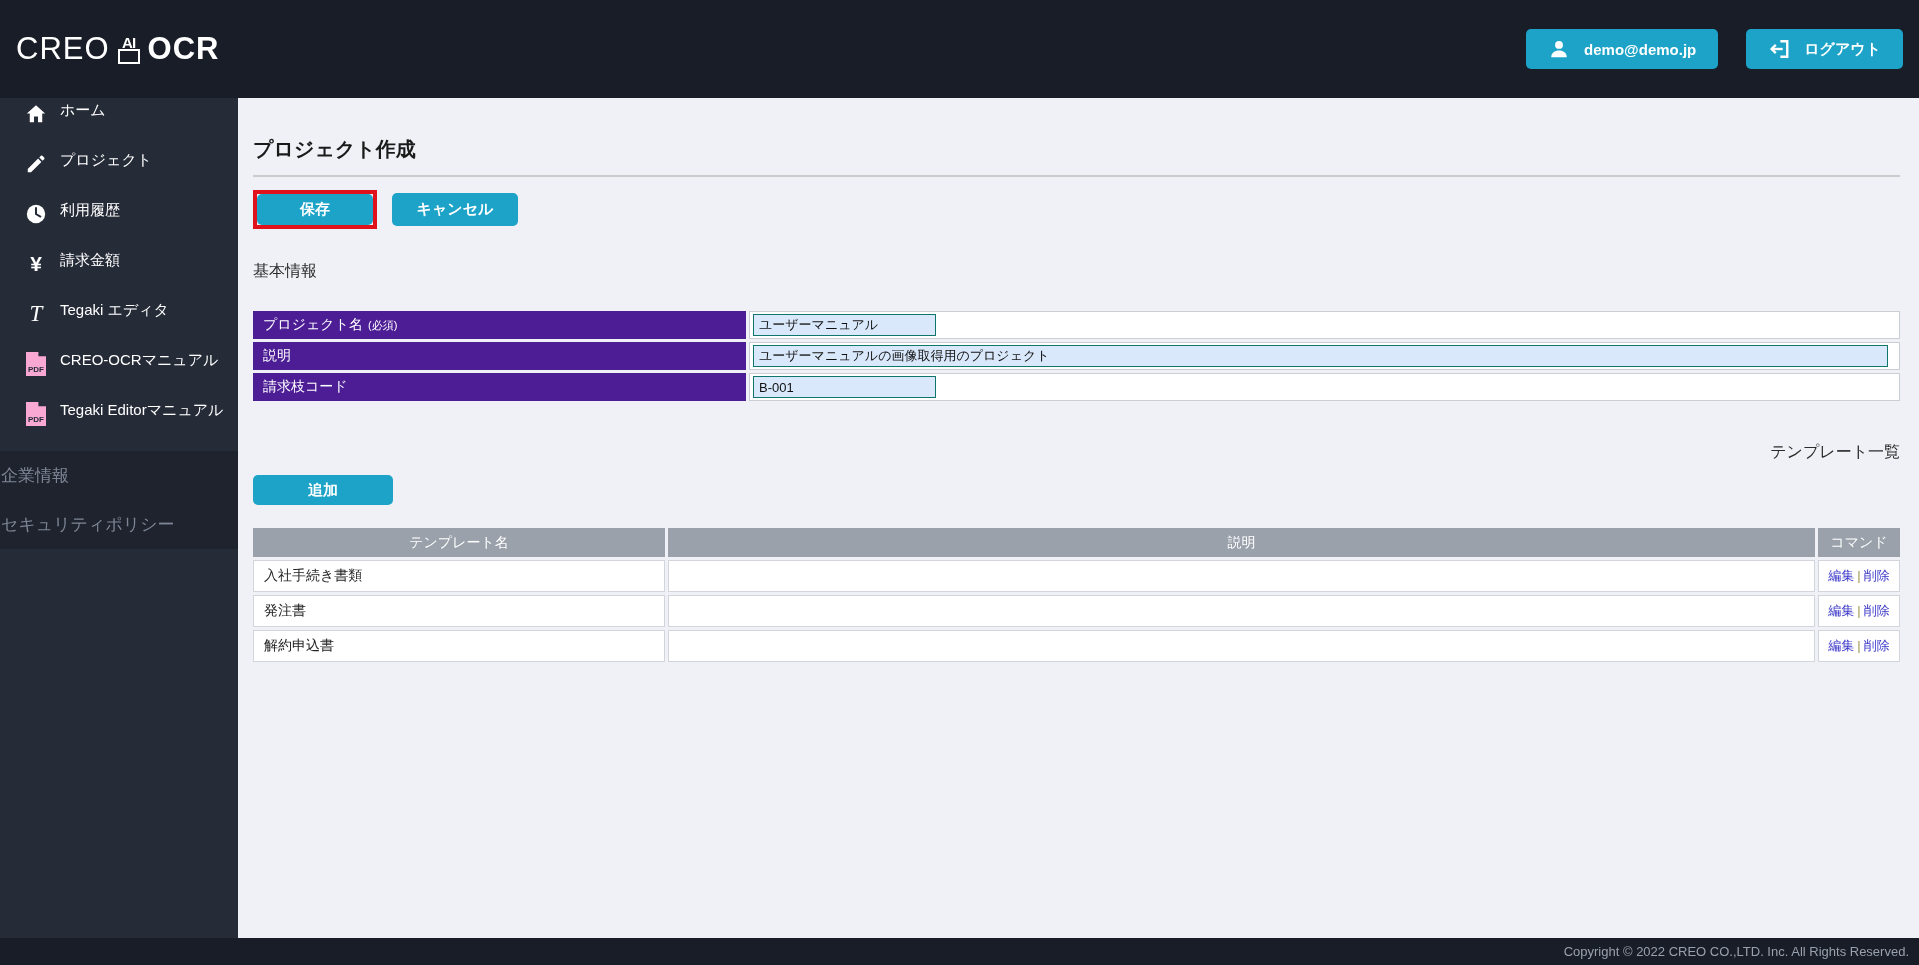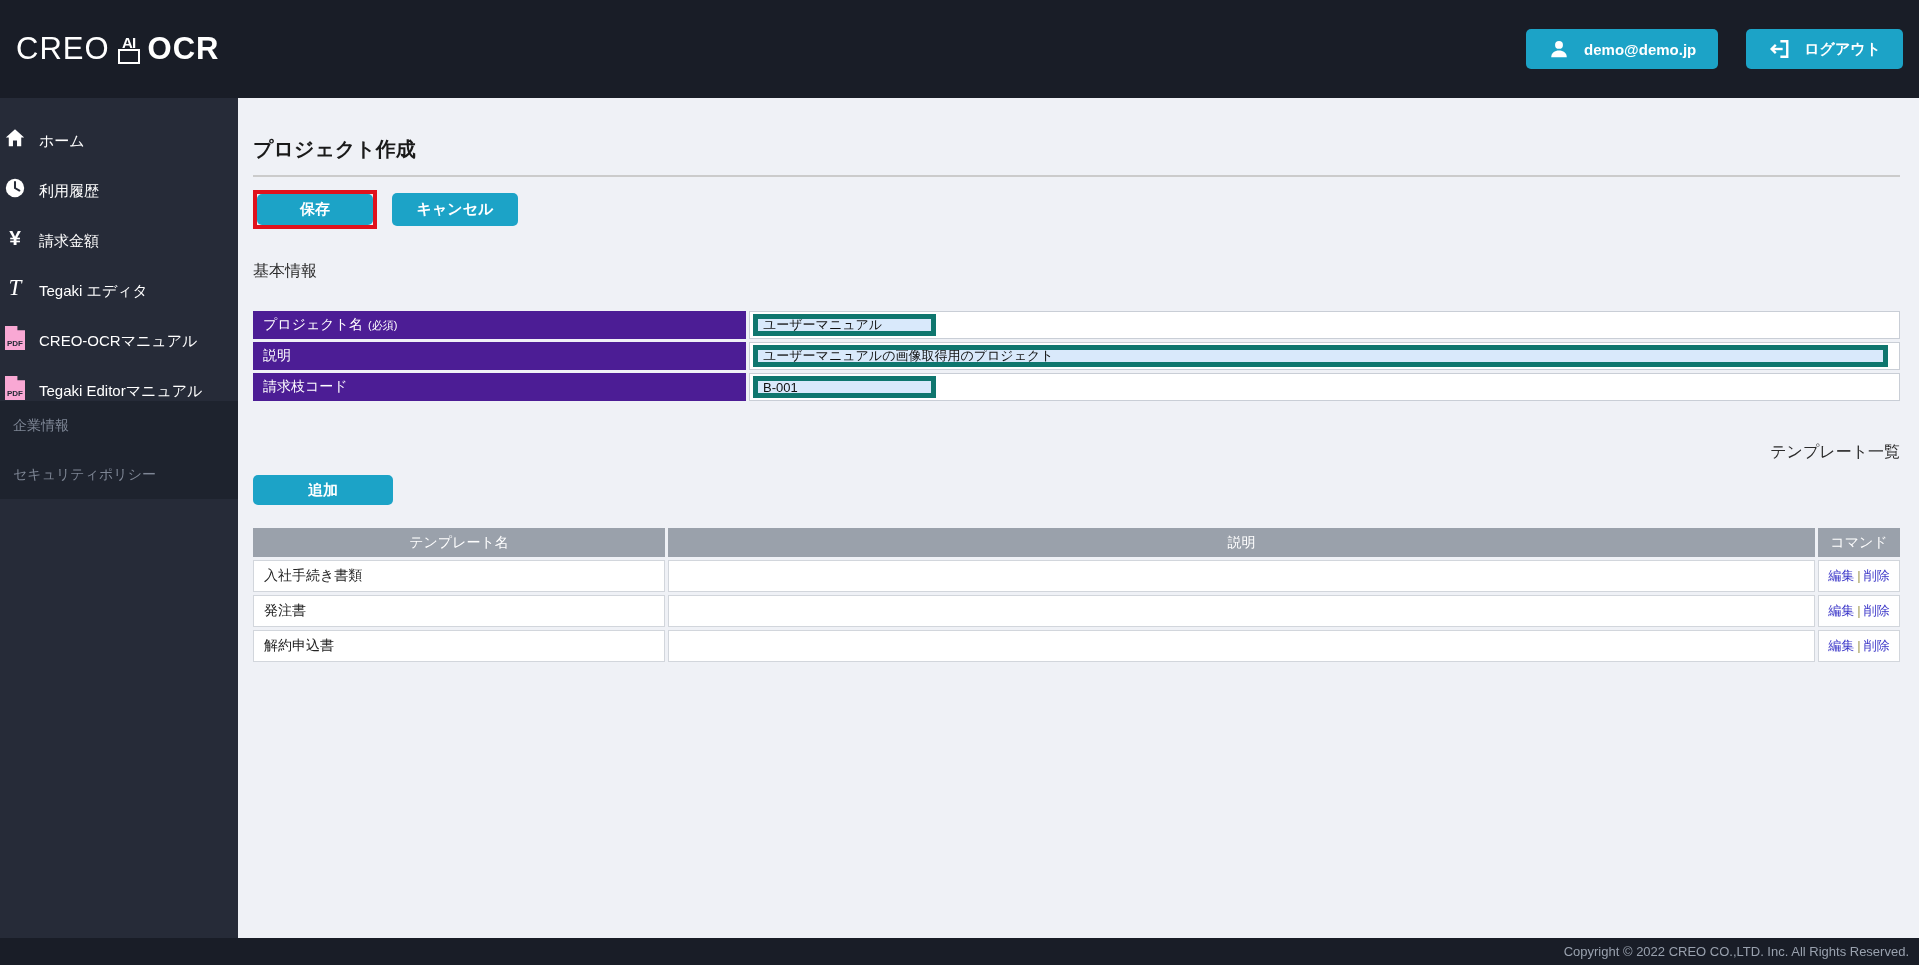--- a/index.html
+++ b/index.html
@@ -18,35 +18,35 @@
   .logo-mark .box { position:absolute; bottom:1px; width:22px; height:15px; border:2px solid #fff; }
   .header-actions { display:flex; align-items:center; gap:28px;margin-left:36px; }
   .hbtn { background:#1ca3c7; border:none; border-radius:5px; height:40px; color:#fff;
     font-size:15px; font-weight:bold; display:flex; align-items:center; gap:14px;
     padding:0 22px; cursor:pointer; font-family:inherit; }
   .hbtn svg { width:22px; height:22px; }
 
   
   .shell { display:flex; height:840px; }
   .sidebar { width:238px; background:#262b38; flex-shrink:0; padding-top:3px; }
-  .nav-item { height:50px; display:flex; align-items:flex-end; padding-left:2px;
+  .nav-item { height:50px; display:flex; align-items:flex-start; padding-left:23px;
     color:#fff; font-size:15px; cursor:pointer; }
   .nav-icon { width:26px; height:26px; margin-right:11px; display:flex;
     align-items:center; justify-content:center; flex-shrink:0; }
   .nav-icon svg { width:22px; height:22px; }
   .yen-glyph { font-size:21px; font-weight:bold; color:#fff; }
   .tegaki-glyph { font-family:"Liberation Serif","DejaVu Serif",serif; font-style:italic;
     font-size:23px; color:#fff; }
   .pdf-glyph { width:20px; height:24px; background:#f9a8d4; position:relative;
     clip-path:polygon(0 0, 62% 0, 62% 18%, 100% 18%, 100% 100%, 0 100%);
     display:flex; align-items:flex-end; justify-content:center; }
   .pdf-glyph span { font-size:8px; font-weight:bold; color:#262b38; line-height:1.5; }
   .sidebar-secondary { margin-top:0; background:#1e232e; }
-  .sec-item { height:49px; display:flex; align-items:center; padding-left:13px;
-    color:#7e8695; font-size:14px; cursor:pointer; }
+  .sec-item { height:49px; display:flex; align-items:center; padding-left:1px;
+    color:#7e8695; font-size:17px; cursor:pointer; }
 
   
   .main { flex:1; padding:0 19px 8px 15px; overflow:hidden; }
   .page-title { margin-top:38px; font-size:20px; font-weight:bold; color:#1a1a1a; }
   .title-rule { border:none; border-top:2px solid #cbcbcb; margin:12px 0 13px 0; }
   .btn-row { display:flex; align-items:center; }
   .save-highlight { border:4px solid #e0121c; display:inline-block; }
   .btn { background:#1ca3c7; border:none; border-radius:5px; color:#fff;
     font-size:15px; font-weight:bold; cursor:pointer; font-family:inherit; }
   .save-btn { width:116px; height:31px; }
@@ -55,21 +55,21 @@
   .h-basic { margin-top:32px; margin-bottom:26px; }
   .h-template { margin-top:38px; margin-bottom:12px;text-align:right; }
   .add-btn { width:140px; height:30px; margin-bottom:20px; }
 
   table.grid { border-collapse:separate; border-spacing:3px; width:calc(100% + 6px);
     margin-left:-3px; }
   th.row-label { width:493px; background:#4c1d95; color:#fff; font-weight:normal;
     font-size:14px; text-align:left; padding-left:10px; height:28px; }
   th.row-label .note { font-size:11px; margin-left:5px; }
   td.row-value { background:#fff; border:1px solid #c9ced6; padding:2px 3px; }
-  input.field { background:#d9e9fb; border:5px solid #0f766e; height:22px; width:183px;
+  input.field { background:#d9e9fb; border:1px solid #0f766e; height:22px; width:183px;
     font-size:13px; padding:0 5px; font-family:inherit; color:#111; }
   input.field.full { width:calc(100% - 8px); }
 
   th.col-head { background:#9aa1ab; color:#fff; font-weight:normal; font-size:14px;
     text-align:center; height:29px; }
   th.col-name { width:412px; }
   th.col-cmd { width:82px; }
   td.cell { background:#fff; border:1px solid #d2d6dc; height:32px; font-size:14px;
     color:#222; padding-left:10px; }
   td.cell-cmd { text-align:center; padding:0; font-size:13px; }
@@ -118,20 +118,28 @@
     <div class="nav-item">
       <span class="nav-icon">
         <svg viewBox="0 0 24 24" fill="#fff">
             <path d="M12 2.5l10 9h-3.2V21h-4.6v-6.2h-4.4V21H5.2v-9.5H2z"></path>
           </svg>
       </span>
       <span>ホーム</span>
     </div>
     <div class="nav-item">
       <span class="nav-icon">
+        <svg viewBox="0 0 24 24" fill="#fff">
+            <path d="M3 17.4V21h3.6L17.9 9.7l-3.6-3.6L3 17.4zM20.9 6.7a1.2 1.2 0 000-1.7l-1.9-1.9a1.2 1.2 0 00-1.7 0l-1.7 1.7 3.6 3.6 1.7-1.7z"></path>
+          </svg>
+      </span>
+      <span>プロジェクト</span>
+    </div>
+    <div class="nav-item">
+      <span class="nav-icon">
         <svg viewBox="0 0 24 24">
             <circle cx="12" cy="12" r="10" fill="#fff"></circle>
             <path d="M12 5.5V12l4.8 2.8" stroke="#262b38" stroke-width="2.2" fill="none" stroke-linecap="round"></path>
           </svg>
       </span>
       <span>利用履歴</span>
     </div>
     <div class="nav-item">
       <span class="nav-icon">
           <span class="yen-glyph">¥</span>

